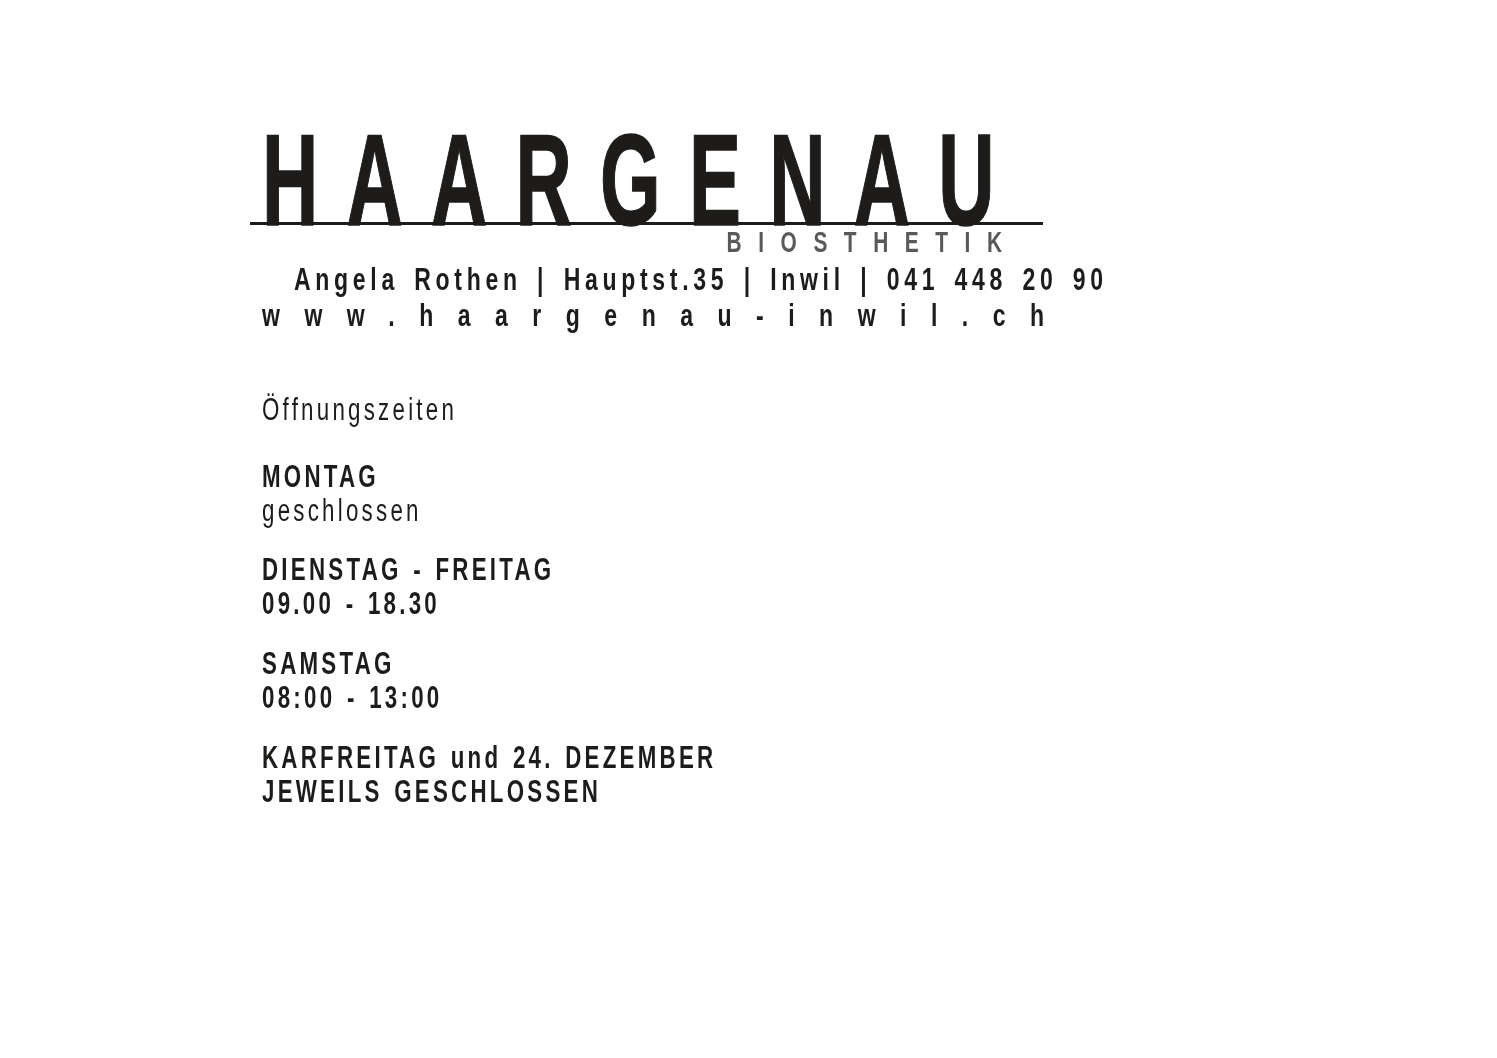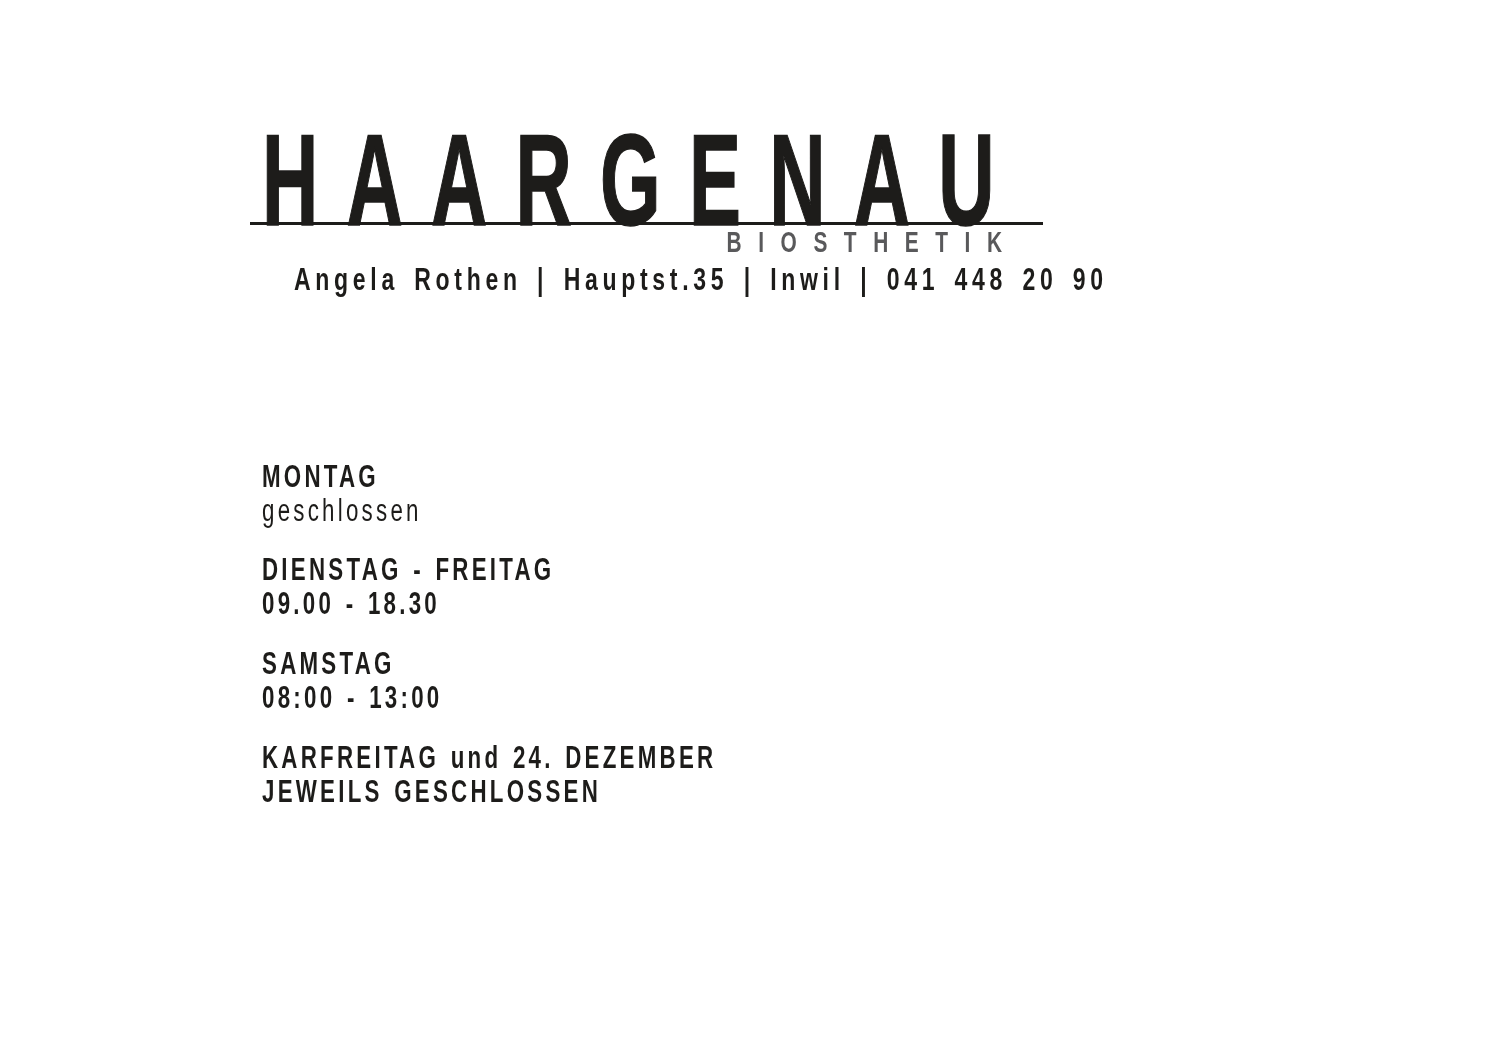--- a/index.html
+++ b/index.html
@@ -129,21 +129,27 @@
   <div class="abs rule"></div>
 
   <div class="abs subbrand-wrap">
     <span class="cond-right subbrand">BIOSTHETIK</span>
   </div>
 
   <div class="abs contact-wrap">
     <span class="cond contact">Angela Rothen | Hauptst.35 | Inwil | 041 448 20 90</span>
   </div>
 
+  <div class="abs website-wrap">
+    <span class="cond website">www.haargenau-inwil.ch</span>
+  </div>
 
+  <div class="abs hours-title-wrap">
+    <span class="cond hours-title">Öffnungszeiten</span>
+  </div>
 
   <div class="abs hours-block block-1 cond">
     <div class="day-label">MONTAG</div>
     <div class="hours-value w-regular">geschlossen</div>
   </div>
 
   <div class="abs hours-block block-2 cond">
     <div class="day-label">DIENSTAG - FREITAG</div>
     <div class="hours-value w-bold">09.00 - 18.30</div>
   </div>

